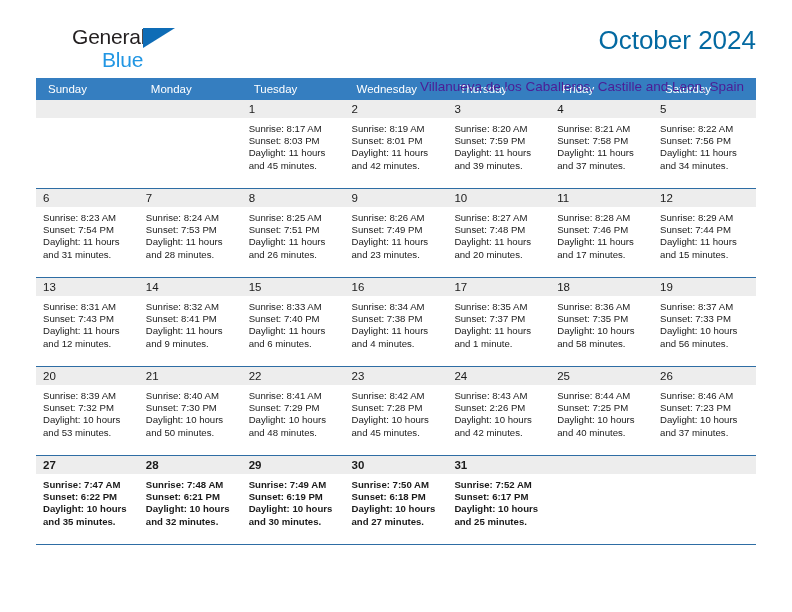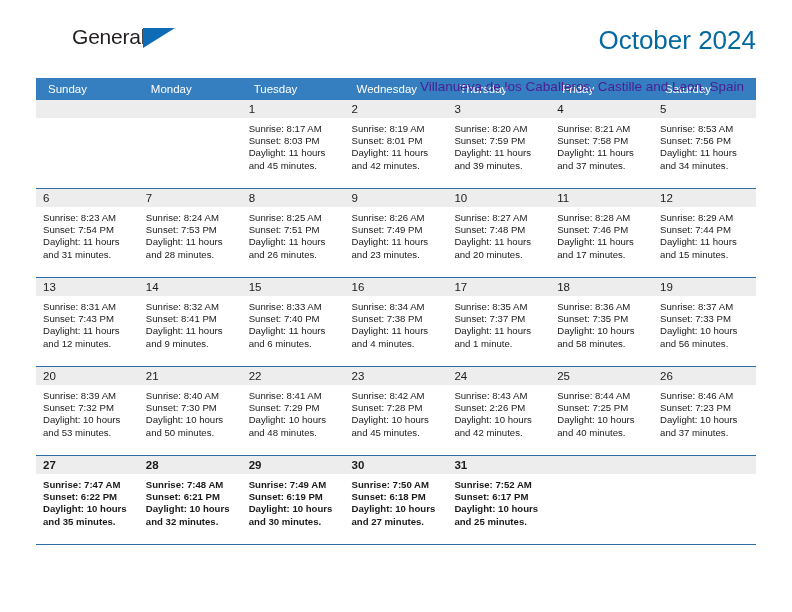--- a/index.html
+++ b/index.html
@@ -142,20 +142,21 @@
   }
 </style>
 </head>
 <body>
 
 <div class="page">
 
   <div class="header">
     <div class="logo">
       <span class="logo-general">General</span><span class="logo-tri"></span>
+      <span class="logo-blue">Blue</span>
     </div>
     <h1 class="title">October 2024</h1>
     <p class="subtitle">Villanueva de los Caballeros, Castille and Leon, Spain</p>
   </div>
 
   <table class="calendar">
     <thead>
       <tr>
         <th>Sunday</th>
         <th>Monday</th>
@@ -226,21 +227,21 @@
                 <div>Sunrise: 8:21 AM</div>
                 <div>Sunset: 7:58 PM</div>
                 <div class="daylight">Daylight: 11 hours and 37 minutes.</div>
               </div>
             </div>
           </td>
         <td>
             <div class="cell">
               <div class="daynum">5</div>
               <div class="info">
-                <div>Sunrise: 8:53 AM</div>
+                <div>Sunrise: 8:22 AM</div>
                 <div>Sunset: 7:56 PM</div>
                 <div class="daylight">Daylight: 11 hours and 34 minutes.</div>
               </div>
             </div>
           </td>
       </tr>
 
       <tr>
         <td>
             <div class="cell">

